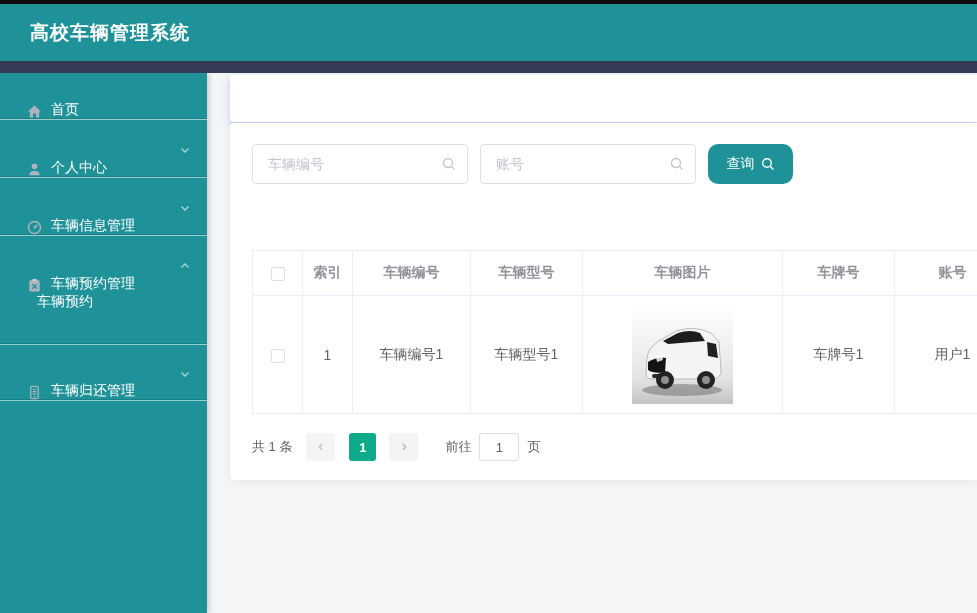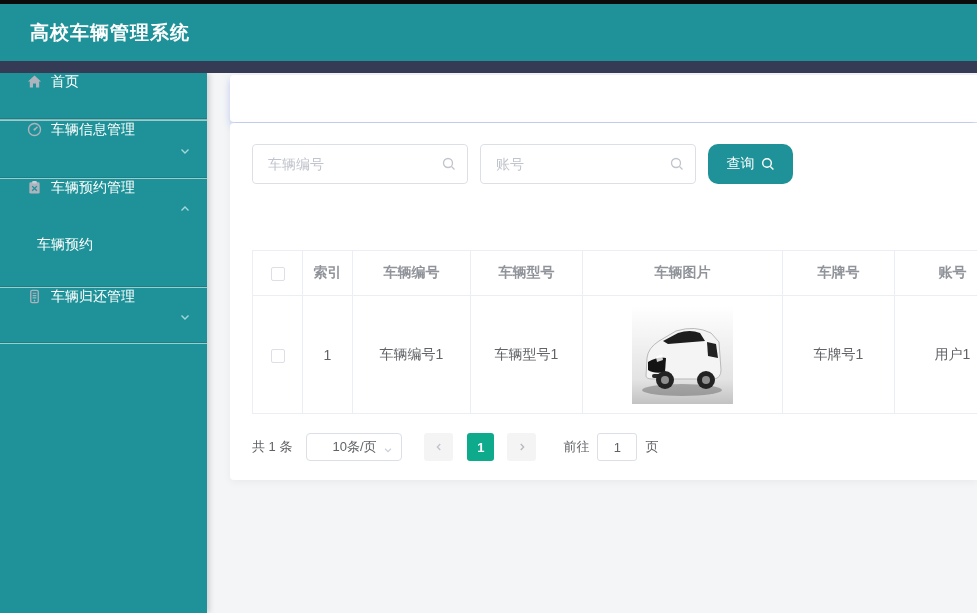--- a/index.html
+++ b/index.html
@@ -7,21 +7,21 @@
   body { font-family:"Liberation Sans", sans-serif; background:#f3f5f6; position:relative; }
 
   .top-black-strip { position:absolute; left:0; top:0; width:977px; height:4px; background:#0b0b0b; z-index:6; }
   .app-header { position:absolute; left:0; top:4px; width:977px; height:57px; background:#1e9298; z-index:5;
                 display:flex; align-items:center; }
   .app-title { color:#ffffff; font-size:19px; font-weight:bold; margin-left:30px; letter-spacing:1px; }
   .navy-strip { position:absolute; left:0; top:61px; width:977px; height:12px; background:#353b55; z-index:5; }
 
   .sidebar { position:absolute; left:0; top:73px; width:207px; height:540px; background:#1e9298;
              box-shadow:2px 0 6px rgba(0,0,0,0.18); z-index:4; }
-  .menu-item { display:flex; align-items:flex-start; position:relative; color:#ffffff; font-size:14px;
+  .menu-item { display:flex; align-items:flex-end; position:relative; color:#ffffff; font-size:14px;
                padding-left:26px; cursor:pointer; }
   .menu-item .mi-icon { width:16px; height:16px; margin-right:9px; flex:0 0 16px; display:flex; align-items:center; justify-content:center; }
   .menu-item .chevron { position:absolute; right:16px; top:50%; margin-top:-6px; opacity:.75; }
   .menu-divider { height:0; border-top:1px solid rgba(255,255,255,0.55); box-shadow:0 -1px 0 rgba(0,0,0,0.12); }
   .mi-h46 { height:46px; } .mi-h57 { height:57px; } .mi-h55 { height:55px;border-radius:27px; }
   .menu-subitem { height:51px; display:flex; align-items:flex-start; color:#ffffff; font-size:14px;
                   padding-left:37px; cursor:pointer; }
 
   .top-card { position:absolute; left:230px; top:75px; width:747px; height:47px; background:#ffffff;
               border-radius:4px 0 0 4px; box-shadow:0 4px 7px rgba(125,145,235,0.45); z-index:2; }
@@ -82,20 +82,34 @@
   <div class="menu-item mi-h46">
     <span class="mi-icon">
       <svg width="15" height="15" viewBox="0 0 16 16">
           <path d="M8 1.5 L15 8 L13 8 L13 14.5 L9.6 14.5 L9.6 10 L6.4 10 L6.4 14.5 L3 14.5 L3 8 L1 8 Z" fill="#aeb3bd"></path>
         </svg>
     </span>
     <span>首页</span>
   </div>
   <div class="menu-divider"></div>
 
+  <div class="menu-item mi-h57">
+    <span class="mi-icon">
+      <svg width="15" height="15" viewBox="0 0 16 16">
+          <circle cx="8" cy="4.6" r="3" fill="#aeb3bd"></circle>
+          <path d="M2.5 14 Q2.5 9.5 8 9.5 Q13.5 9.5 13.5 14 Z" fill="#aeb3bd"></path>
+        </svg>
+    </span>
+    <span>个人中心</span>
+    <span class="chevron">
+      <svg width="12" height="12" viewBox="0 0 12 12">
+          <path d="M2.5 4.5 L6 8 L9.5 4.5" fill="none" stroke="#cfeff1" stroke-width="1.4"></path>
+        </svg>
+    </span>
+  </div>
   <div class="menu-divider"></div>
 
   <div class="menu-item mi-h57">
     <span class="mi-icon">
       <svg width="15" height="15" viewBox="0 0 16 16">
           <circle cx="8" cy="8" r="6.4" fill="none" stroke="#aeb3bd" stroke-width="1.5"></circle>
           <path d="M8 8 L11.2 5.2" stroke="#aeb3bd" stroke-width="1.5" fill="none"></path>
           <circle cx="8" cy="8" r="1.2" fill="#aeb3bd"></circle>
         </svg>
     </span>
@@ -231,28 +245,20 @@
           </svg>
         </td>
         <td>车牌号1</td>
         <td>用户1</td>
       </tr>
     </tbody>
   </table>
 
   <div class="pagination">
     <span class="pg-total">共 1 条</span>
-    <div class="pg-select">
-      <span>10条/页</span>
-      <span class="chevron">
-        <svg width="10" height="10" viewBox="0 0 12 12">
-            <path d="M2.5 4.5 L6 8 L9.5 4.5" fill="none" stroke="#c0c4cc" stroke-width="1.5"></path>
-          </svg>
-      </span>
-    </div>
     <div class="pg-btn pg-prev">
       <svg width="10" height="10" viewBox="0 0 12 12">
           <path d="M7.5 2.5 L4 6 L7.5 9.5" fill="none" stroke="#c0c4cc" stroke-width="1.6"></path>
         </svg>
     </div>
     <div class="pg-current">
       <span>1</span>
     </div>
     <div class="pg-btn pg-next">
       <svg width="10" height="10" viewBox="0 0 12 12">

